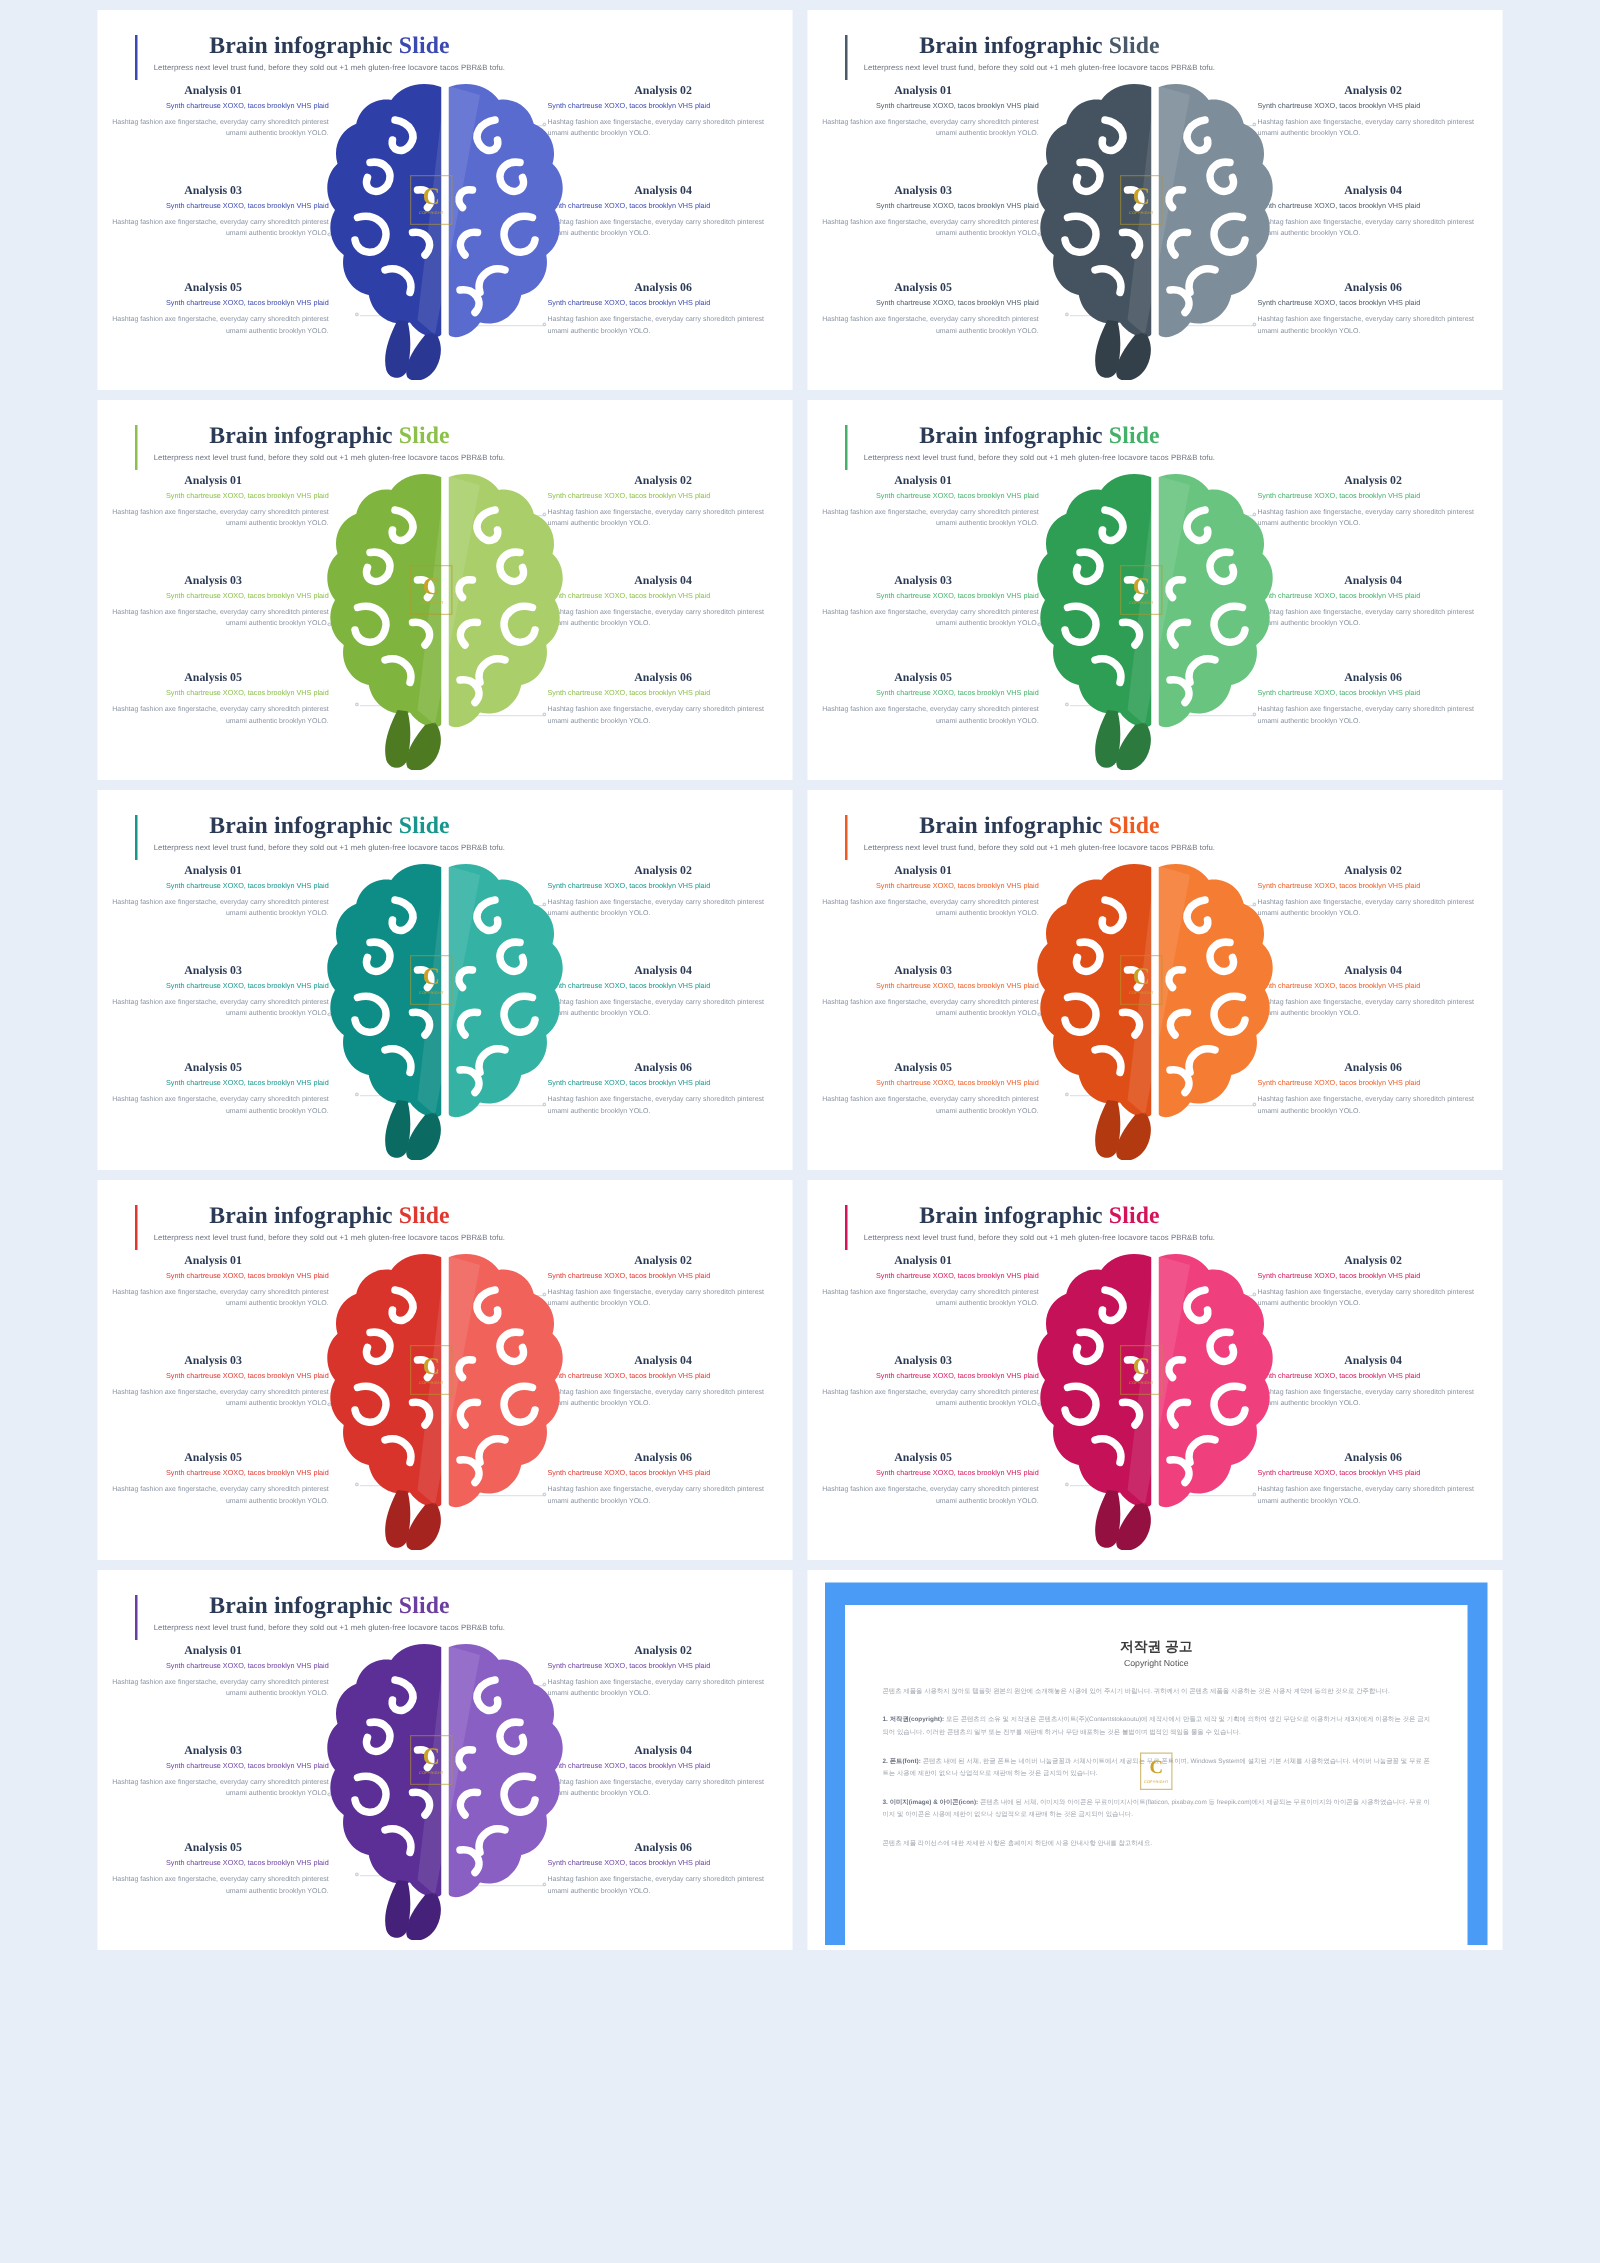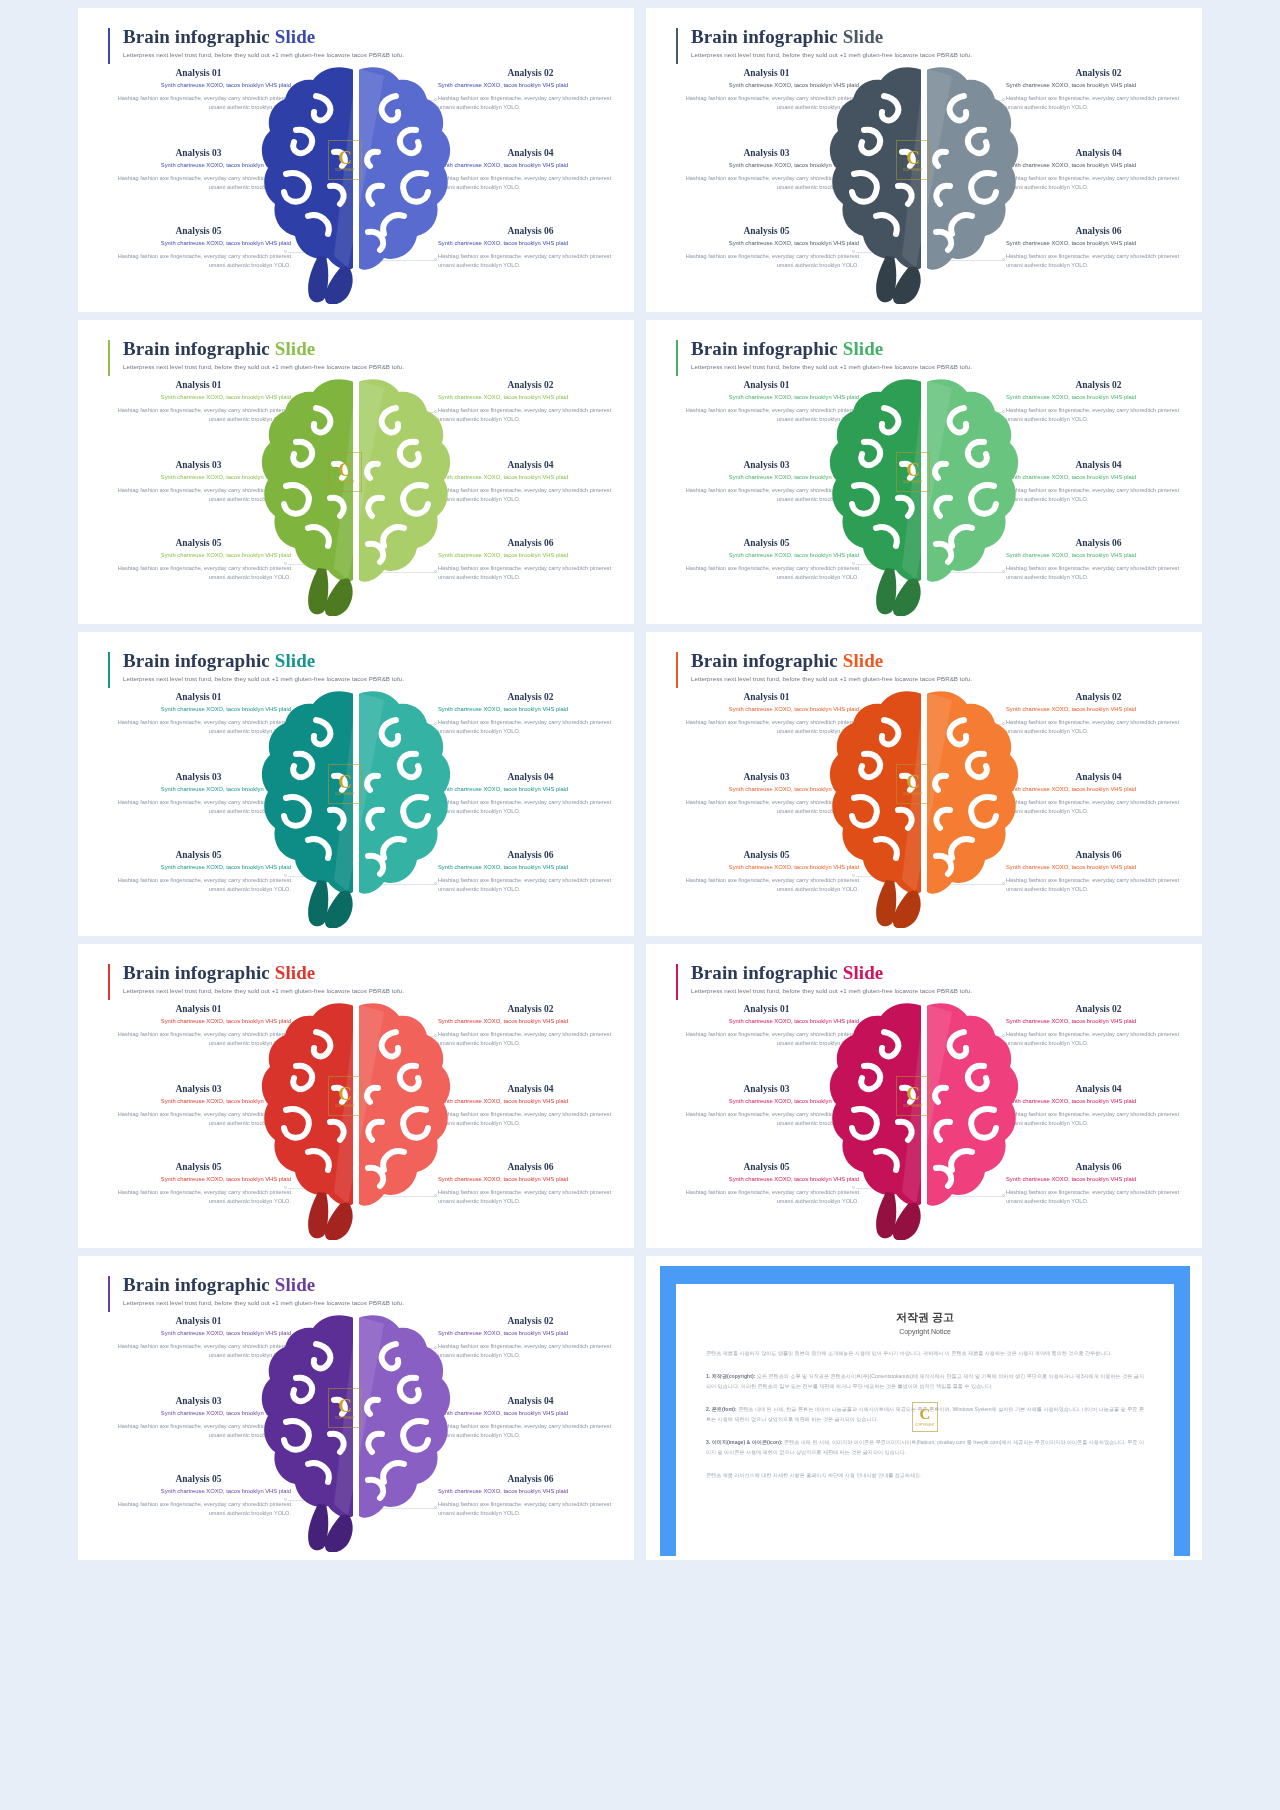--- a/index.html
+++ b/index.html
@@ -21,21 +21,21 @@
     align-content: start;
     padding-top: 8px;
   }
   .slide {
     position: relative;
     background: #ffffff;
     overflow: hidden;
     width: 556px; height: 304px;
   }
   
-  .hdr { position: absolute; left: 30px; top: 18px; }
+  .hdr { position: absolute; left: 30px; top: 18px; text-align: center; }
   .accent-bar {
     position: absolute; left: 0; top: 2px;
     width: 2px; height: 36px;
     background: var(--accent);
   }
   .title {
     font-family: "Liberation Serif", serif;
     font-size: 19px; font-weight: bold;
     color: #2b3a55; letter-spacing: .1px;
     padding-left: 15px; line-height: 1.15;
@@ -44,21 +44,21 @@
   .title .hl { color: var(--accent); }
   .subtitle {
     padding-left: 15px; margin-top: 3px;
     font-size: 6.2px; color: #6b7280; white-space: nowrap;
     letter-spacing: .05px;
   }
   
   .an {
     position: absolute; width: 185px;
   }
-  .an.left  { left: 28px;  text-align: right; }
+  .an.left  { left: 0;  text-align: right; }
   .an.right { left: 360px; text-align: left; }
   .an-h {
     font-family: "Liberation Serif", serif;
     font-size: 9.5px; font-weight: bold; color: #2b3a55;
     text-align: center; margin-bottom: 3px;
   }
   .an-l1 { font-size: 5.8px; color: var(--accent); line-height: 1.5; white-space: nowrap; }
   .an-l2 { font-size: 5.6px; color: #8b94a3; line-height: 1.75; margin-top: 4px; }
   .an.left  .an-l2 { text-align: right; }
   .an.right .an-l2 { text-align: left; }

